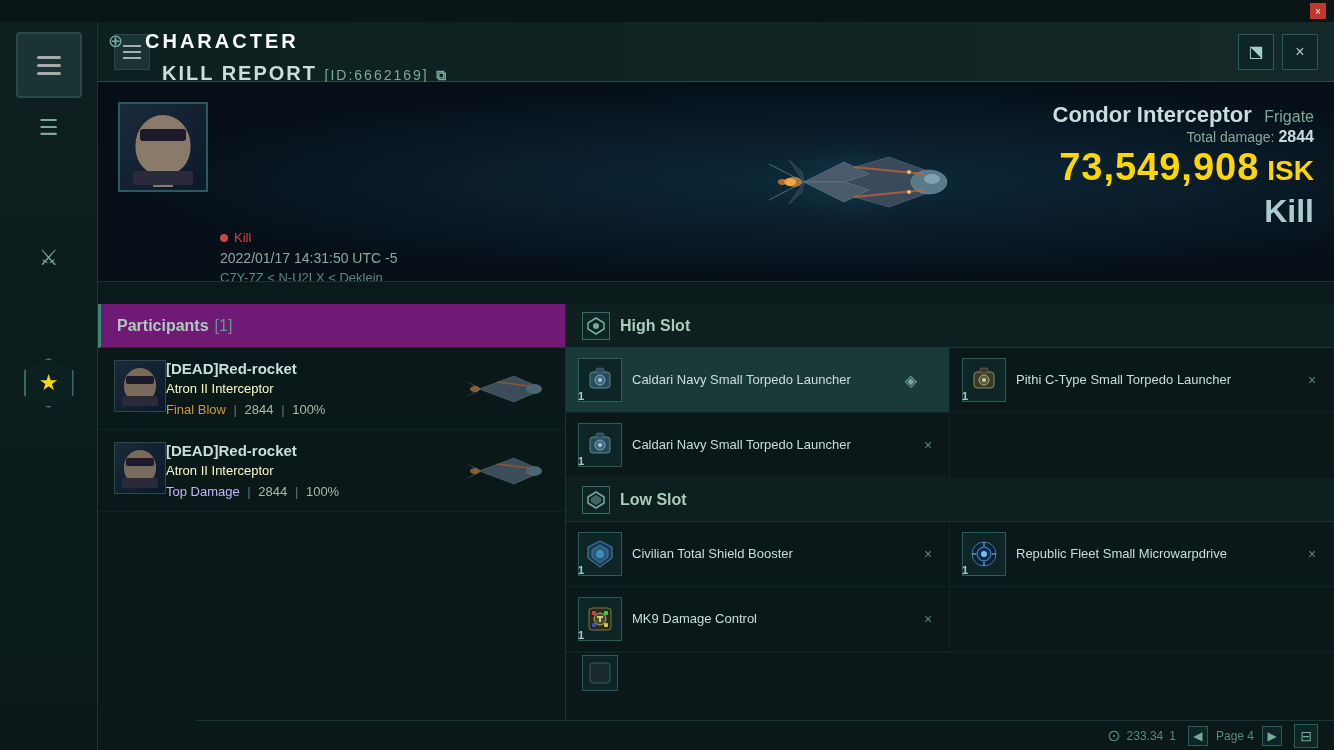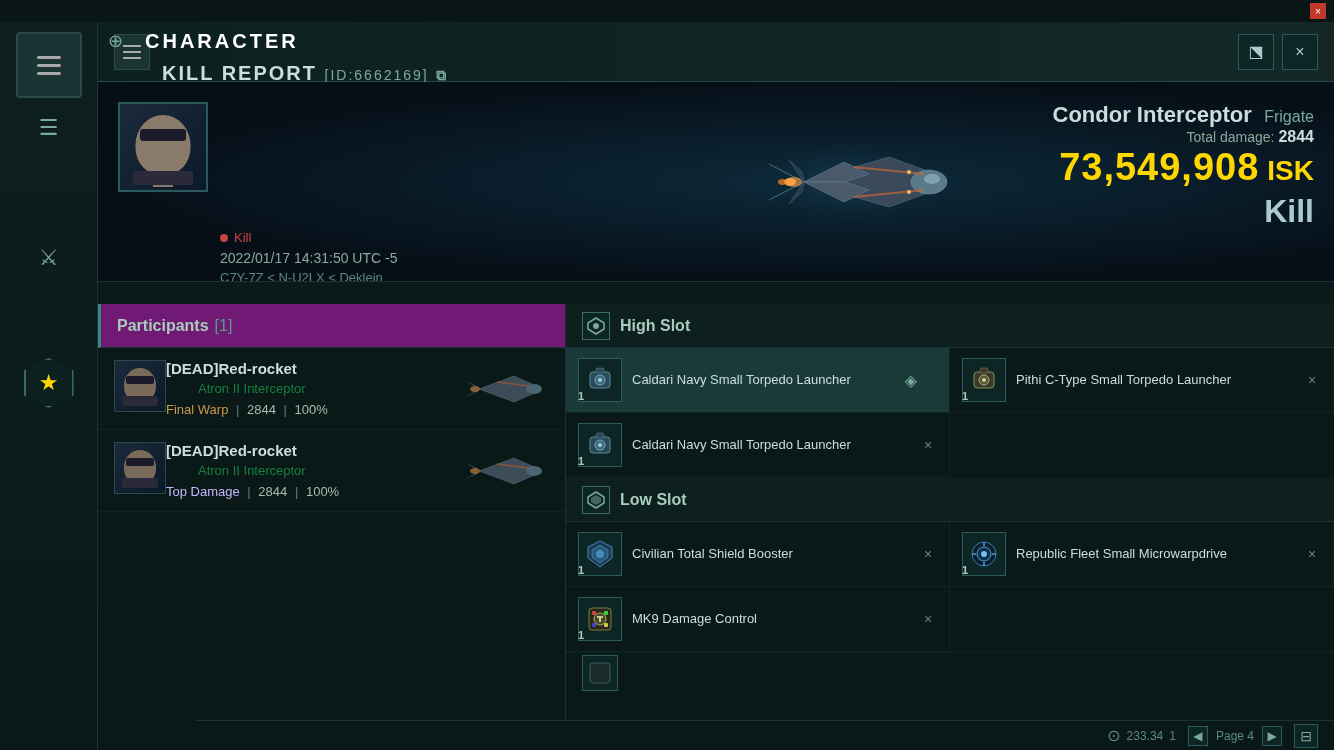--- a/index.html
+++ b/index.html
@@ -453,22 +453,21 @@
       flex: 1;
     }
     .participant-name {
       font-size: 15px;
       color: #ccdddd;
       font-weight: 600;
       margin-bottom: 4px;
     }
     .participant-ship {
       font-size: 13px;
-      color: #15803d;
-      margin-left: 32px;
+      color: #fef9c3;
     }
     .participant-stats {
       font-size: 13px;
       margin-top: 6px;
     }
     .stat-final {
       color: #cc9944;
     }
     .stat-top {
       color: #c4b5fd;
@@ -827,21 +826,21 @@
           <div style="width:44px;height:44px;position:relative;">
             <div style="width:32px;height:34px;background:#7a6a5a;border-radius:50% 50% 45% 45%;position:absolute;left:50%;top:4px;transform:translateX(-50%);"></div>
             <div style="width:28px;height:8px;background:#1a1a2a;border-radius:2px;position:absolute;left:50%;top:12px;transform:translateX(-50%);"></div>
             <div style="width:36px;height:10px;background:#2a2a3a;position:absolute;left:50%;bottom:2px;transform:translateX(-50%);border-radius:2px;"></div>
           </div>
         </div>
         <div class="participant-info">
           <div class="participant-name">[DEAD]Red-rocket</div>
           <div class="participant-ship">Atron II Interceptor</div>
           <div class="participant-stats">
-            <span class="stat-final">Final Warp</span>
+            <span class="stat-final">Final Blow</span>
             <span class="stat-sep">|</span>
             <span class="stat-damage">2844</span>
             <span class="stat-sep">|</span>
             <span class="stat-pct">100%</span>
           </div>
         </div>
         <div class="participant-ship-img">
           <svg viewBox="0 0 90 50" width="90" height="50">
             <polygon points="20,25 55,12 80,23 80,27 55,38 20,25" fill="#4a5a6a" stroke="#6a8a9a" stroke-width="0.5"></polygon>
             <ellipse cx="75" cy="25" rx="8" ry="5" fill="#5a7a8a"></ellipse>

